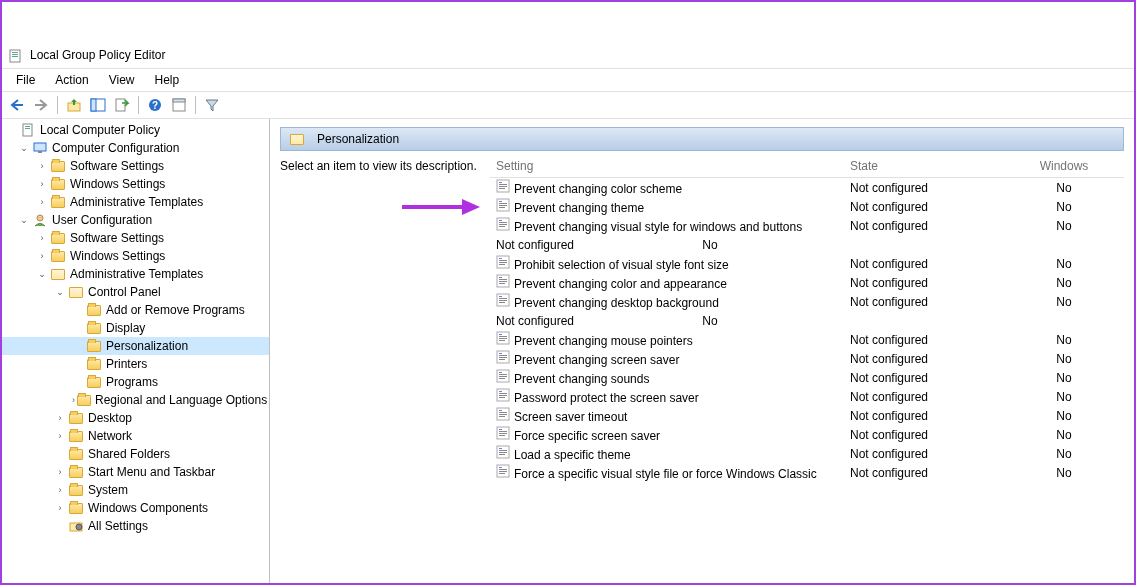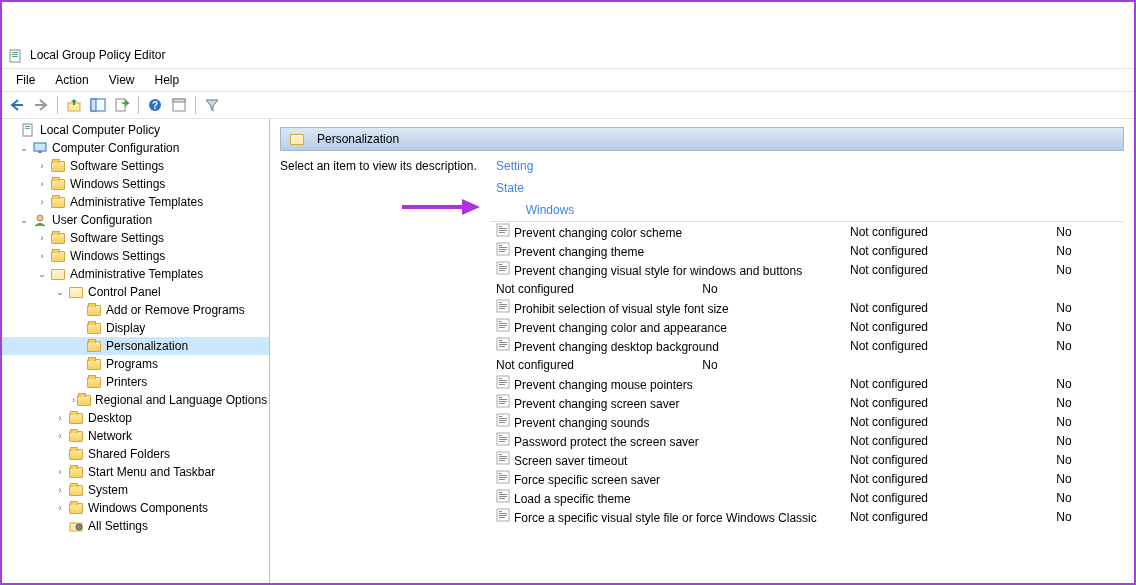--- a/index.html
+++ b/index.html
@@ -22,21 +22,21 @@
 .tree-toggle.empty { visibility: hidden; }
 .tree-icon { width: 16px; height: 14px; margin-right: 4px; display: flex; align-items: center; justify-content: center; }
 .folder-icon { width: 14px; height: 11px; background: linear-gradient(#ffe9a8, #f7ce5b); border: 1px solid #d6a93a; border-radius: 1px; position: relative; }
 .folder-icon::before { content: ""; position: absolute; top: -3px; left: 0; width: 6px; height: 3px; background: #f7ce5b; border: 1px solid #d6a93a; border-bottom: none; border-radius: 1px 1px 0 0; }
 .folder-open { width: 14px; height: 11px; background: linear-gradient(#fff4d6, #ffe9a8); border: 1px solid #d6a93a; border-radius: 1px; }
 .content-panel { flex: 1; display: flex; flex-direction: column; overflow: hidden; position: relative; }
 .content-header { background: linear-gradient(#dce8f5, #b8cde6); border: 1px solid #9db8d6; margin: 8px 10px 4px 10px; padding: 4px 8px; display: flex; align-items: center; gap: 8px; }
 .content-body { display: flex; flex: 1; overflow: hidden; padding: 0 10px; }
 .desc-panel { width: 210px; padding: 4px 8px 4px 0; }
 .list-panel { flex: 1; overflow: auto; }
-.list-header { display: flex; border-bottom: 1px solid #e0e0e0; font-weight: 400; color: #3b82f6; flex-direction: column; }
+.list-header { display: flex; border-bottom: 1px solid #e0e0e0; font-weight: 400; color: #737373; }
 .list-header .col { padding: 4px 6px; }
 .col-setting { flex: 1; }
 .col-state { width: 160px; }
 .col-comment { width: 120px; text-align: center; }
 .list-row { display: flex; align-items: center; height: 19px; cursor: default; }
 .list-row .col { padding: 1px 6px; white-space: nowrap; overflow: hidden; text-overflow: ellipsis; }
 .policy-icon { width: 14px; height: 14px; margin-right: 4px; display: inline-flex; align-items: center; justify-content: center; flex-shrink: 0; }
 .arrow-annotation { position: absolute; left: 132px; top: 76px; pointer-events: none; }
 svg { display: block; }
 </style>
@@ -217,28 +217,28 @@
             <span class="tree-icon">
               <span class="folder-icon"></span>
             </span>
             <span>Personalization</span>
           </div>
           <div class="tree-node" style="padding-left:70px">
             <span class="tree-toggle"></span>
             <span class="tree-icon">
               <span class="folder-icon"></span>
             </span>
+            <span>Printers</span>
+          </div>
+          <div class="tree-node" style="padding-left:70px">
+            <span class="tree-toggle"></span>
+            <span class="tree-icon">
+              <span class="folder-icon"></span>
+            </span>
             <span>Programs</span>
-          </div>
-          <div class="tree-node" style="padding-left:70px">
-            <span class="tree-toggle"></span>
-            <span class="tree-icon">
-              <span class="folder-icon"></span>
-            </span>
-            <span>Printers</span>
           </div>
           <div class="tree-node" style="padding-left:70px">
             <span class="tree-toggle">›</span>
             <span class="tree-icon">
               <span class="folder-icon"></span>
             </span>
             <span>Regional and Language Options</span>
           </div>
       <div class="tree-node" style="padding-left:52px">
             <span class="tree-toggle">›</span>

